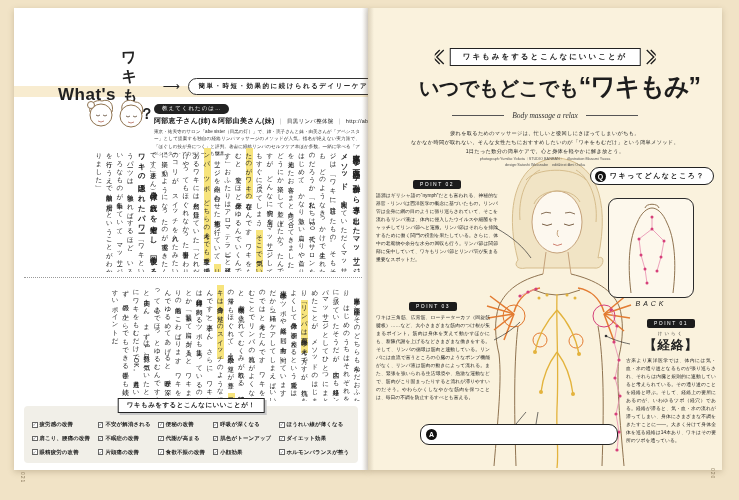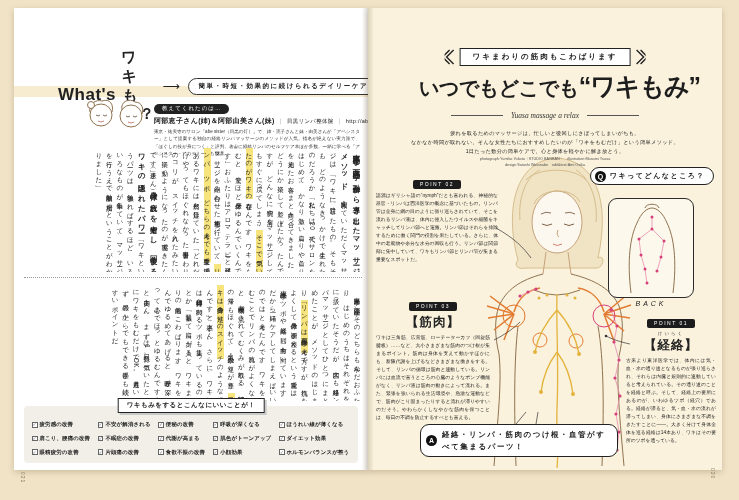--- a/index.html
+++ b/index.html
@@ -320,34 +320,34 @@
         <path d="M148,416 L158,404"></path>
           <path d="M168,416 L170,404"></path>
       </g>
     </svg>
 
     <div class="ribbon">
       <svg width="10" height="16" viewBox="0 0 10 16">
           <path d="M9,1 L2,8 L9,15" fill="none" stroke="#222" stroke-width="1.4"></path>
           <path d="M5,1 L-2,8 L5,15" fill="none" stroke="#222" stroke-width="1.4"></path>
         </svg>
-      <span class="ribbon-box">ワキまわりの筋肉もこわばります</span>
+      <span class="ribbon-box">ワキもみをするとこんなにいいことが</span>
       <svg width="10" height="16" viewBox="0 0 10 16">
           <path d="M1,1 L8,8 L1,15" fill="none" stroke="#222" stroke-width="1.4"></path>
           <path d="M5,1 L12,8 L5,15" fill="none" stroke="#222" stroke-width="1.4"></path>
         </svg>
     </div>
 
     <div class="rp-title">
       <span class="t1">いつでもどこでも</span><span class="t2">“ワキもみ”</span>
     </div>
 
     <div class="rp-script">
       <span class="line"></span>
-      <span class="txt">Yuasa massage a relax</span>
+      <span class="txt">Body massage a relax</span>
       <span class="line"></span>
     </div>
 
     <div class="rp-intro">
 
     <div>疲れを取るためのマッサージは、忙しいと後回しにさぼってしまいがちも。</div>
         <div>なかなか時間が取れない、そんな女性たちにおすすめしたいのが「ワキをもむだけ」という簡単メソッド。</div>
         <div>1日たった数分の簡単ケアで、心と身体を軽やかに解き放とう。</div>
       </div>
 
@@ -383,33 +383,31 @@
     </div>
     <div class="back-label">BACK</div>
 
     <div class="point point-02">
       <span class="point-tag">POINT 02</span>
       <div class="point-body">語源はギリシャ語の“nymph”だとも言われる、神秘的な器官・リンパは西洋医学の概念に基づいたもの。リンパ管は全身に網の目のように張り巡らされていて、そこを流れるリンパ液は、体内に侵入したウイルスや細菌をキャッチしてリンパ節へと運搬。リンパ節はそれらを排除するために働く関門の役割を果たしている。さらに、体中の老廃物や余分な水分の回収も行う。リンパ節は関節部に集中していて、ワキもリンパ節とリンパ管が集まる重要なスポットだ。</div>
     </div>
 
     <div class="point point-03">
       <span class="point-tag">POINT 03</span>
-      <div class="point-head">【筋肉】</div>
       <div class="point-body">ワキは三角筋、広背筋、ローテーターカフ（回旋筋腱板）……など、大小さまざまな筋肉のつけ根が集まるポイント。筋肉は身体を支えて動かすほかにも、新陳代謝を上げるなどさまざまな働きをする。そして、リンパの循環は筋肉と連動している。リンパには血流で言うところの心臓のようなポンプ機能がなく、リンパ液は筋肉の動きによって流れる。また、緊張を強いられる生活環境や、急激な運動などで、筋肉がこり固まったりすると流れが滞りやすいのだそう。やわらかくしなやかな筋肉を保つことは、毎日の不調を防止するすべとも言える。</div>
     </div>
 
     <div class="point point-01">
       <span class="point-tag">POINT 01</span>
       <span class="point-furi">けいらく</span>
       <div class="point-head">【経絡】</div>
       <div class="point-body">古来より東洋医学では、体内には気・血・水の通り道となるものが張り巡らされ、それらは内臓と規則的に連動していると考えられている。その通り道のことを経絡と呼ぶ。そして、経絡上の要所にあるのが、いわゆるツボ（経穴）である。経絡が滞ると、気・血・水の流れが滞ってしまい、身体にさまざまな不調をきたすことに——。大きく分けて身体全体を巡る経絡は14本あり、ワキはその要所のツボを通っている。</div>
     </div>
 
     <div class="answer-badge">
       <span class="circle-letter">A</span>
-      <span class="a-text">経絡・リンパ・筋肉のつけ根・血管がすべて集まるパーツ！</span>
     </div>
   </div>
 
   <div class="spine"></div>
   <div class="pageno pageno-left">021</div>
   <div class="pageno pageno-right">020</div>
 </div>
 
 </body></html>

